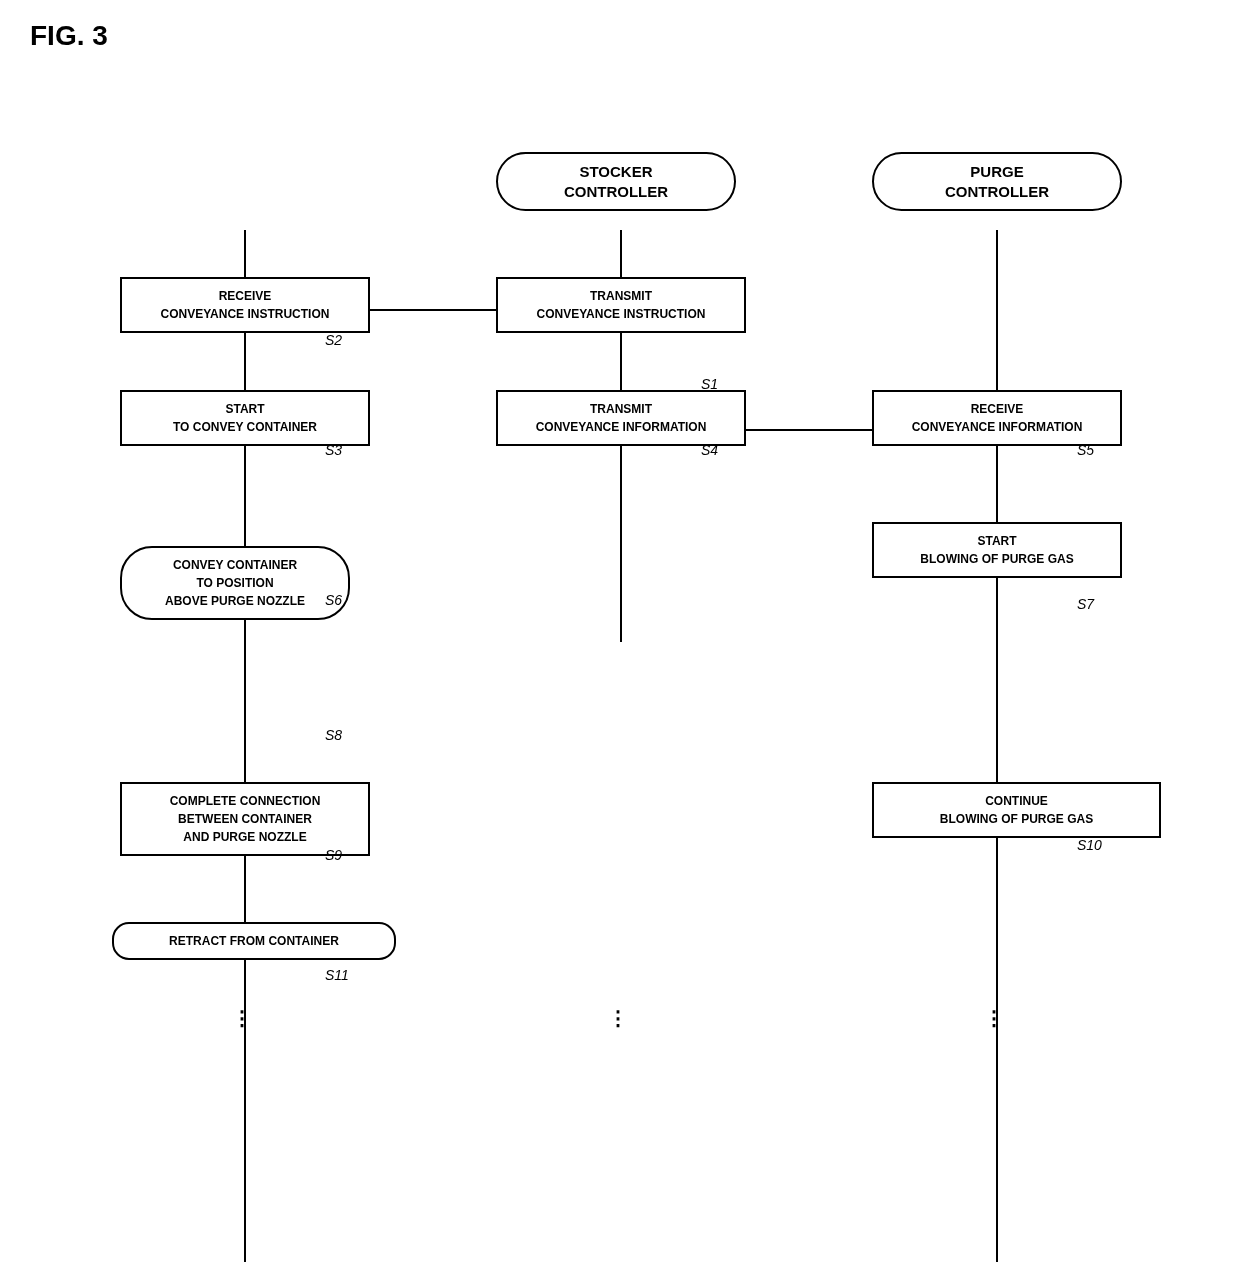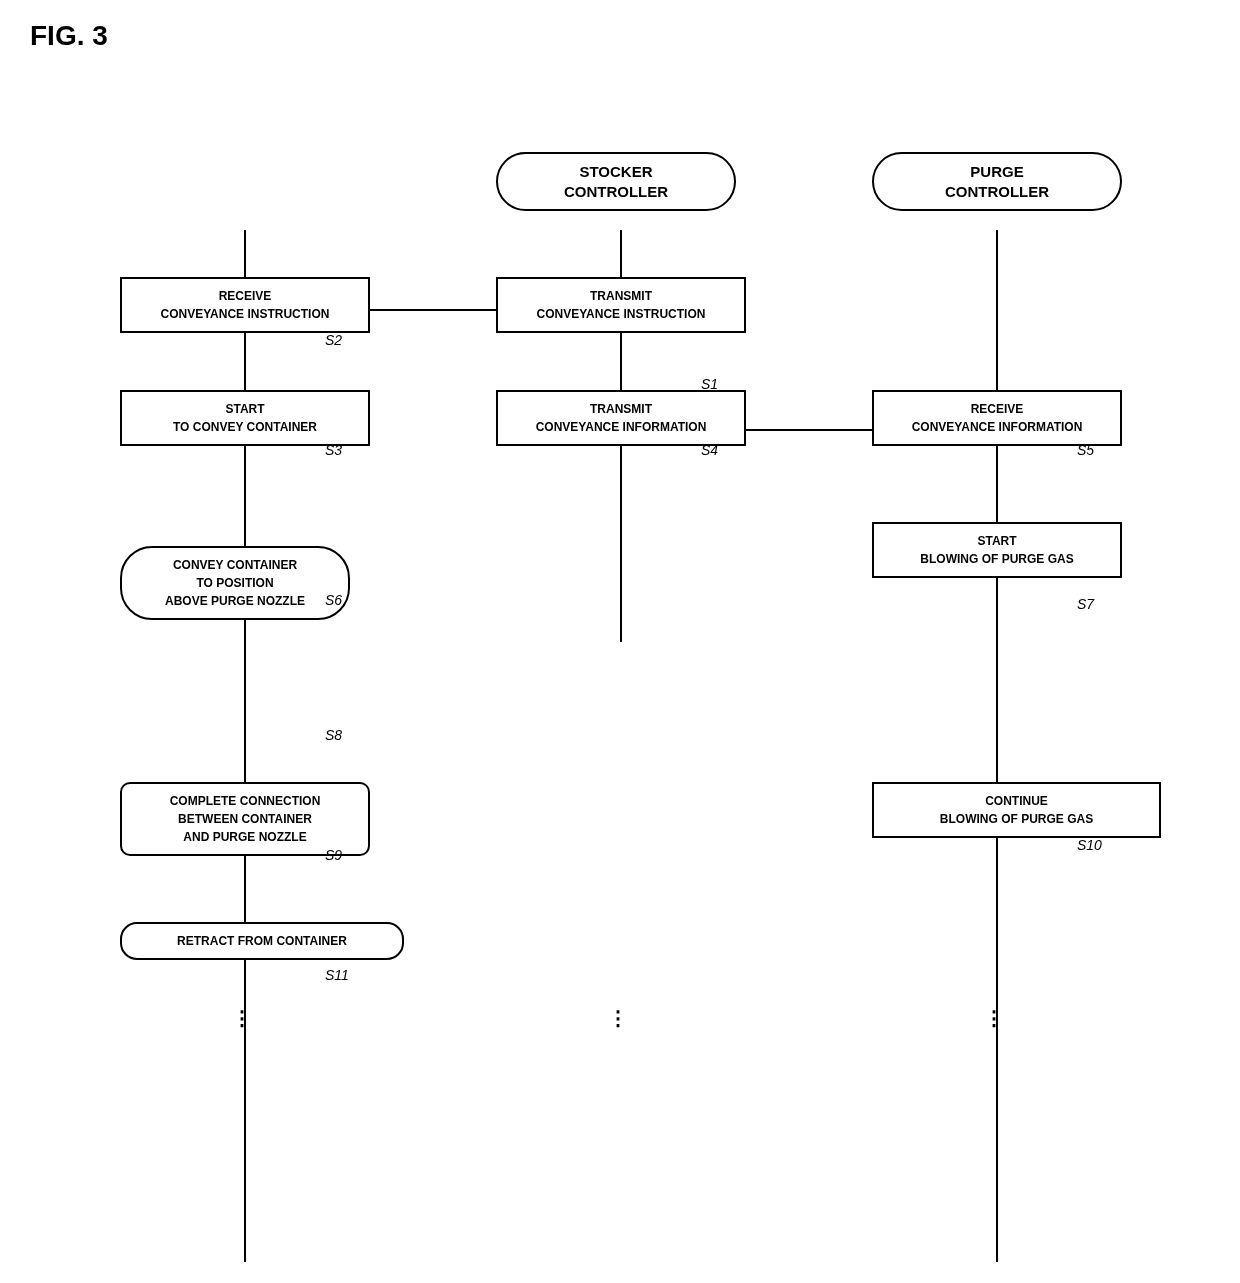--- a/index.html
+++ b/index.html
@@ -131,31 +131,31 @@
   </div>
   <div class="pos step-num" style="left:295px; top:510px;"><em>S6</em></div>
 
   <div class="pos rect-box" style="left:842px; top:440px; width:250px;">
     START<br>BLOWING OF PURGE GAS
   </div>
   <div class="pos step-num" style="left:1047px; top:514px;"><em>S7</em></div>
 
   <div class="pos step-num" style="left:295px; top:645px;"><em>S8</em></div>
 
-  <div class="pos rect-box" style="left:90px; top:700px; width:250px;border-radius:10px;">
+  <div class="pos rect-box" style="left:90px; top:700px; width:250px;">
     COMPLETE CONNECTION<br>BETWEEN CONTAINER<br>AND PURGE NOZZLE
   </div>
   <div class="pos step-num" style="left:295px; top:765px;"><em>S9</em></div>
 
   <div class="pos rect-box" style="left:842px; top:700px; width:289px;">
     CONTINUE<br>BLOWING OF PURGE GAS
   </div>
   <div class="pos step-num" style="left:1047px; top:755px;"><em>S10</em></div>
 
-  <div class="pos rect-box" style="left:90px; top:840px; width:284px;border-radius:17px;">
+  <div class="pos rect-box" style="left:82px; top:840px; width:284px;border-radius:17px;">
     RETRACT FROM CONTAINER
   </div>
   <div class="pos step-num" style="left:295px; top:885px;"><em>S11</em></div>
 
   <div class="pos dots" style="left:202px; top:920px;">⋮</div>
   <div class="pos dots" style="left:578px; top:920px;">⋮</div>
   <div class="pos dots" style="left:954px; top:920px;">⋮</div>
 
 </div>
 

